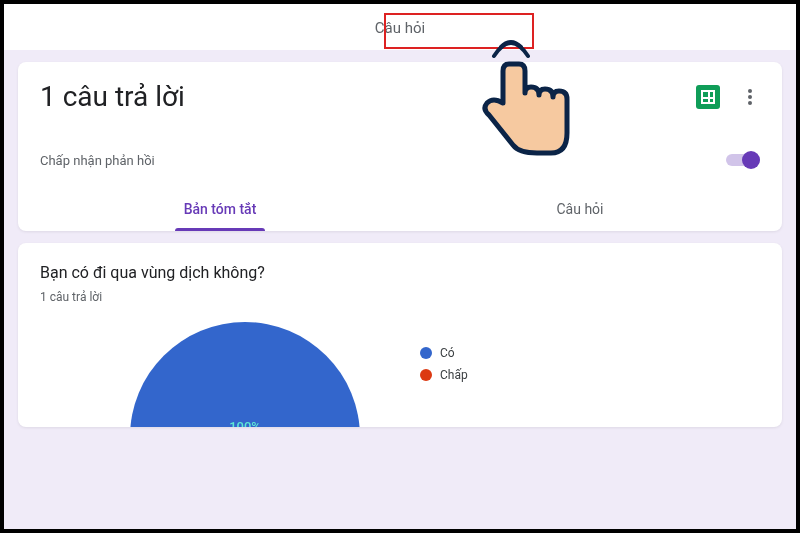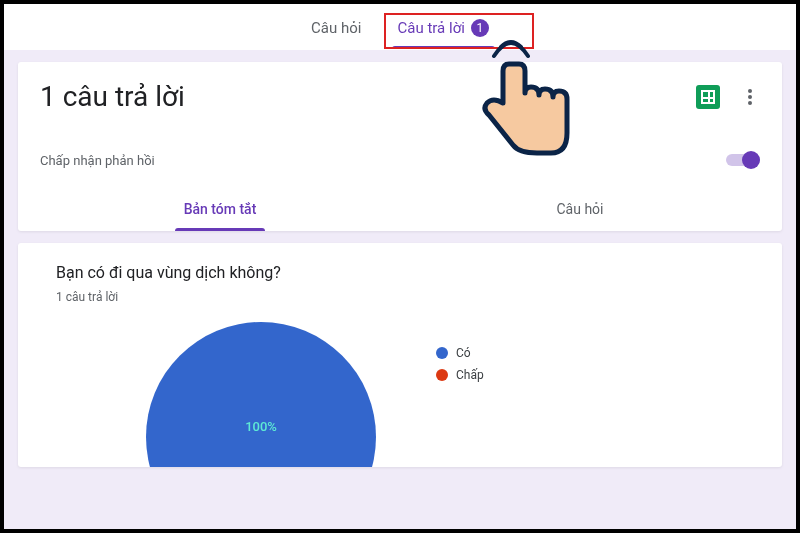--- a/index.html
+++ b/index.html
@@ -53,21 +53,21 @@
   }
 
   
   .page-area {
     background: #f0ebf8;
     padding: 12px 14px 14px 14px;
     height: calc(100% - 46px);
   }
   .card {
     background: #fff;
-    border-radius: 3px;
+    border-radius: 8px;
     box-shadow: 0 1px 3px rgba(0,0,0,0.08);
     padding: 0;
     margin-bottom: 12px;
   }
   .card.head { padding: 18px 22px 0 22px; }
 
   .title-row {
     display: flex;
     align-items: center;
     justify-content: space-between;
@@ -161,22 +161,22 @@
     bottom: 0;
     left: 50%;
     transform: translateX(-50%);
     width: 90px;
     height: 3px;
     background: #673ab7;
     border-radius: 3px 3px 0 0;
   }
 
   .card.body {
-    padding: 20px 22px 0 38px;
-    height: 224px;
+    padding: 20px 22px 0 22px;
+    height: 184px;
     overflow: hidden;
   }
   .question {
     font-size: 16px;
     color: #202124;
     margin-bottom: 8px;
   }
   .resp-count {
     font-size: 12px;
     color: #5f6368;
@@ -220,24 +220,20 @@
     width: 110px; height: 132px;
     pointer-events: none;
   }
 </style>
 </head>
 <body>
 
 <div class="top-tabs">
   <div class="top-tab">
     <span>Câu hỏi</span>
-  </div>
-  <div class="top-tab active">
-    <span>Câu trả lời</span>
-    <span class="badge">1</span>
   </div>
 </div>
 <div class="red-callout"></div>
 
 <div class="page-area">
 
   <div class="card head">
     <div class="title-row">
       <div class="title">1 câu trả lời</div>
       <div class="title-actions">

